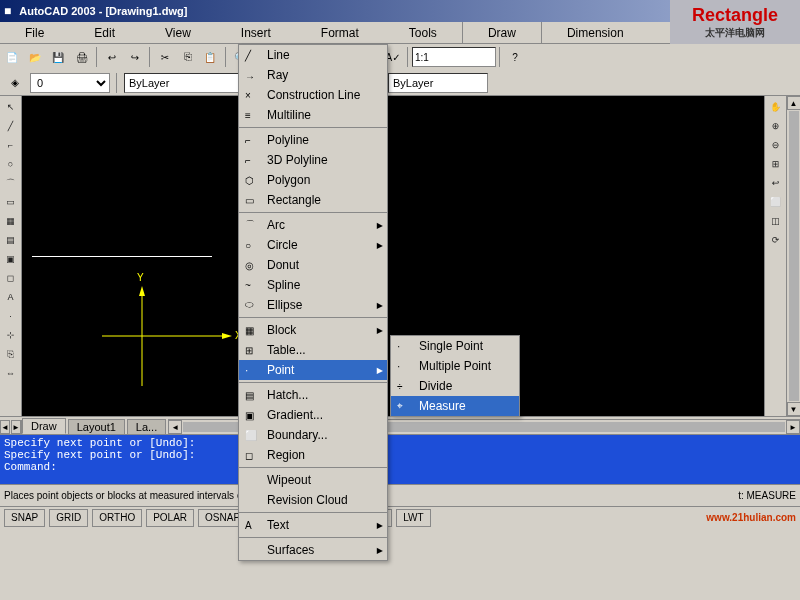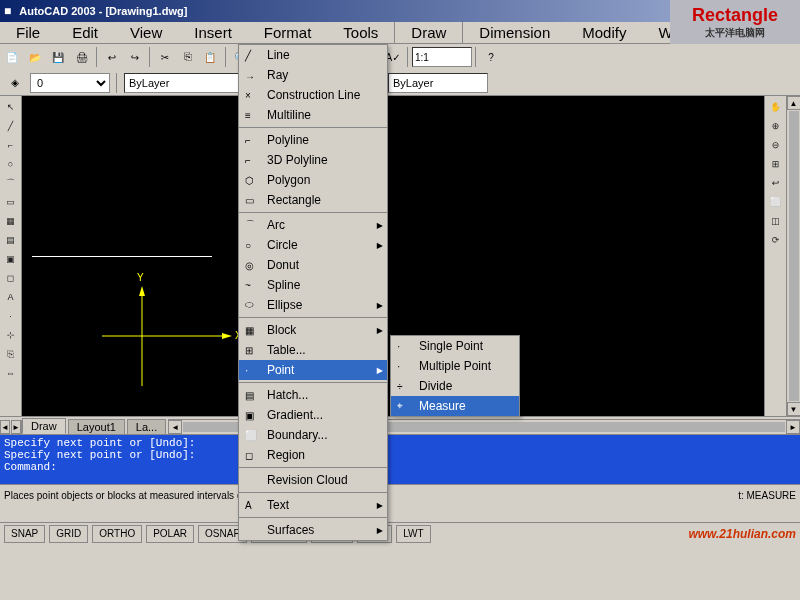--- a/index.html
+++ b/index.html
@@ -25,23 +25,23 @@
 
     
     #menubar {
       height: 22px;
       background: #d4d0c8;
       display: flex;
       align-items: center;
       border-bottom: 1px solid #888;
     }
     .menu-item {
-      padding: 2px 16px;
+      padding: 2px 25px;
       cursor: pointer;
-      font-size: 15px;
+      font-size: 12px;
       height: 100%;
       display: flex;
       align-items: center;
     }
     .toolbar-row {
       height: 26px;
       display: flex;
       align-items: center;
       padding: 1px 2px;
       gap: 1px;
@@ -126,21 +126,20 @@
     
     #statusbar {
       height: 22px;
       background: #d4d0c8;
       border-top: 1px solid #888;
       display: flex;
       align-items: center;
       padding: 0 4px;
       font-size: 11px;
       gap: 4px;
-      margin-top: 16px;
     }
     .status-btn {
       padding: 0 6px;
       height: 18px;
       background: #d4d0c8;
       border: 1px solid #888;
       font-size: 10px;
       cursor: pointer;
       display: flex; align-items: center;
     }
@@ -321,21 +320,21 @@
     <div class="tb-btn">⊕</div>
     <div class="tb-btn">✋</div>
     <div class="tb-separator"></div>
     <div class="tb-btn">≡</div>
     <div class="tb-btn">⬡</div>
     <div class="tb-separator"></div>
 
     <div class="tb-btn" style="font-size:12px; font-weight:bold;">A</div>
     <div class="tb-btn">A✓</div>
     <div class="tb-separator"></div>
-    <div style="width:60px; height:20px; background:white; border:1px inset #888; display:flex; align-items:center; padding:0 2px; font-size:10px;">1:1</div>
+    <div style="width:84px; height:20px; background:white; border:1px inset #888; display:flex; align-items:center; padding:0 2px; font-size:10px;">1:1</div>
     <div class="tb-separator"></div>
     <div class="tb-btn">?</div>
   </div>
 
   <div id="layer-row">
     <div class="tb-btn">◈</div>
     <select class="layer-select" style="width:80px;">
       <option>0</option>
     </select>
     <div class="tb-separator"></div>
@@ -435,21 +434,21 @@
     <div class="status-btn">SNAP</div>
     <div class="status-btn">GRID</div>
     <div class="status-btn">ORTHO</div>
     <div class="status-btn">POLAR</div>
     <div class="status-btn">OSNAP</div>
     <div class="status-btn">OTRACK</div>
     <div class="status-btn">DUCS</div>
     <div class="status-btn">DYN</div>
     <div class="status-btn">LWT</div>
     <span style="flex:1;"></span>
-    <span style="color:#cc3300; font-size:12px; font-weight:bold; font-style:italic;">www.21hulian.com</span>
+    <span style="color:#cc3300; font-size:10px; font-weight:bold; ">www.21hulian.com</span>
   </div>
 
   <div class="dropdown-menu" style="left:238px; top:44px; width:150px;">
     <div class="dropdown-item">
       <span class="item-icon">╱</span>
       Line
     </div>
     <div class="dropdown-item">
       <span class="item-icon">→</span>
       Ray
@@ -524,20 +523,23 @@
     </div>
     <div class="dropdown-item">
       <span class="item-icon">⬜</span>
       Boundary...
     </div>
     <div class="dropdown-item">
       <span class="item-icon">◻</span>
       Region
     </div>
     <div class="dropdown-separator"></div>
+    <div class="dropdown-item">
+      Wipeout
+    </div>
     <div class="dropdown-item">
       <span class="item-icon"></span>
       Revision Cloud
     </div>
     <div class="dropdown-separator"></div>
     <div class="dropdown-item has-submenu">
       <span class="item-icon">A</span>
       Text
     </div>
     <div class="dropdown-separator"></div>

